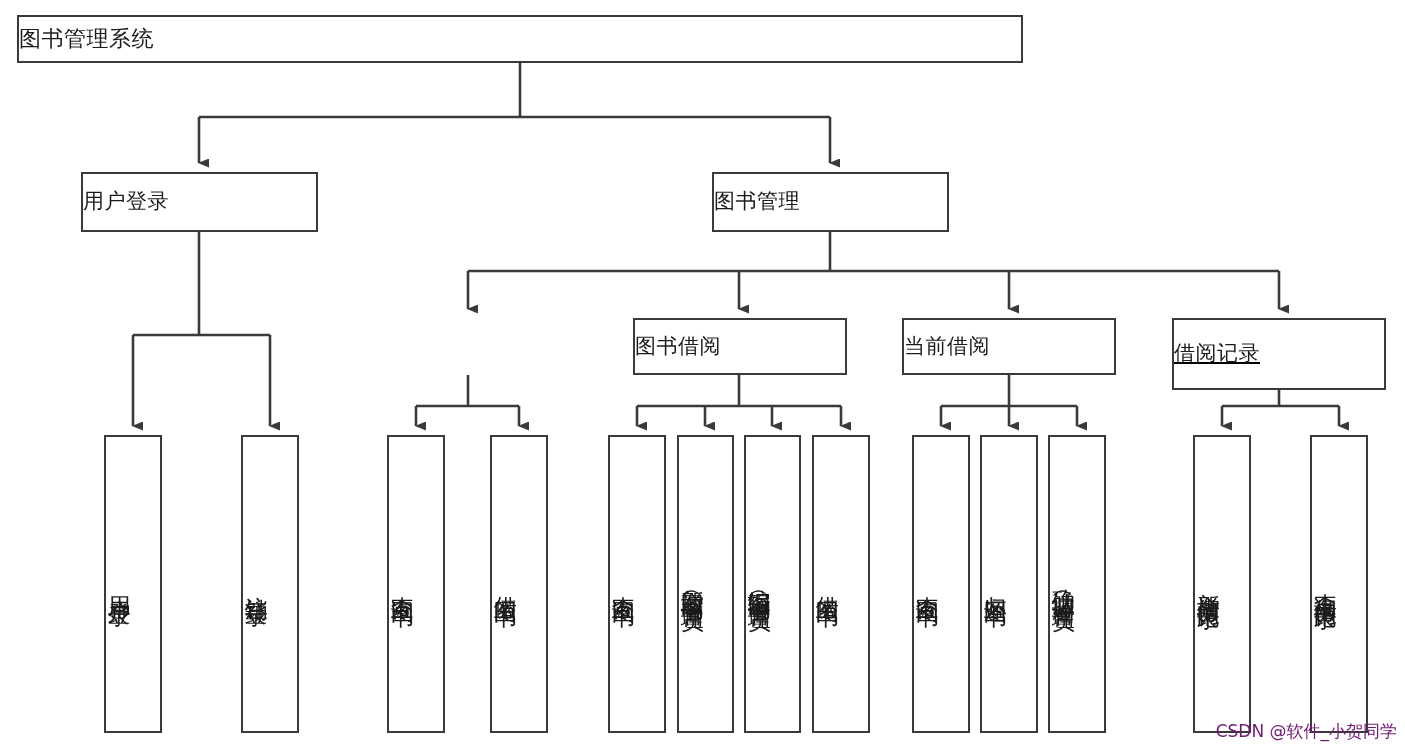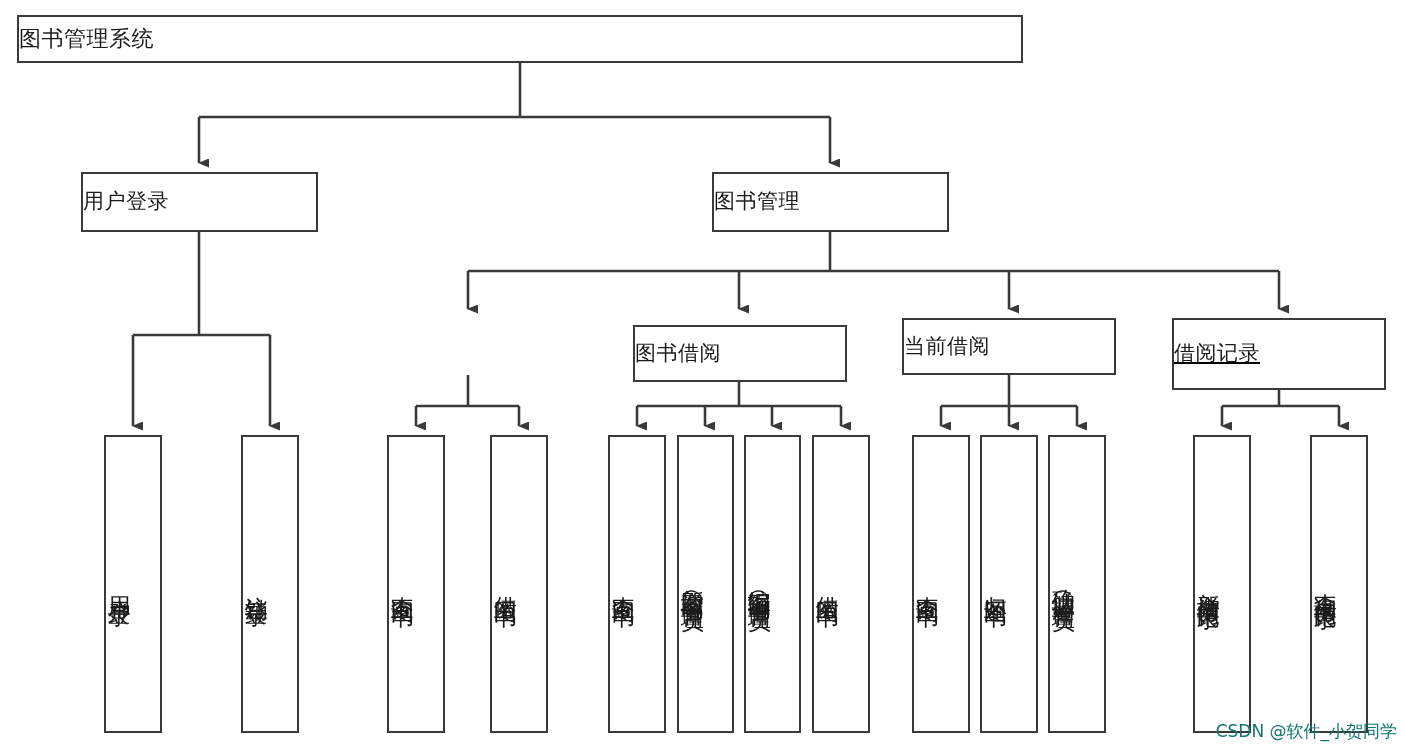--- a/index.html
+++ b/index.html
@@ -53,21 +53,21 @@
     font-size: 23px;
     letter-spacing: 3px;
     white-space: normal;
     max-height: 100%;
   }
   #watermark {
     position: absolute;
     right: 8px;
     bottom: 4px;
     font-size: 17px;
-    color: #0f766e;
+    color: #701a75;
     z-index: 5;
     white-space: nowrap;
     font-family: "DejaVu Sans", "Liberation Sans", sans-serif;
   }
 </style>
 </head>
 <body>
 
 <div id="diagram-canvas">
 
@@ -125,21 +125,21 @@
     <span class="node-label">图书管理系统</span>
   </div>
 
   <div class="node horizontal" style="left:81px; top:172px; width:237px; height:60px;">
     <span class="node-label">用户登录</span>
   </div>
   <div class="node horizontal" style="left:712px; top:172px; width:237px; height:60px;">
     <span class="node-label">图书管理</span>
   </div>
 
-  <div class="node horizontal" style="left:633px; top:318px; width:214px; height:57px;margin-top:7px;">
+  <div class="node horizontal" style="left:633px; top:318px; width:214px; height:57px;">
     <span class="node-label">图书借阅</span>
   </div>
   <div class="node horizontal" style="left:902px; top:318px; width:214px; height:57px;">
     <span class="node-label">当前借阅</span>
   </div>
   <div class="node horizontal" style="left:1172px; top:318px; width:214px; height:72px;text-decoration:underline;">
     <span class="node-label">借阅记录</span>
   </div>
 
   <div class="node vertical" style="left:104px; top:435px; width:58px; height:298px;">

